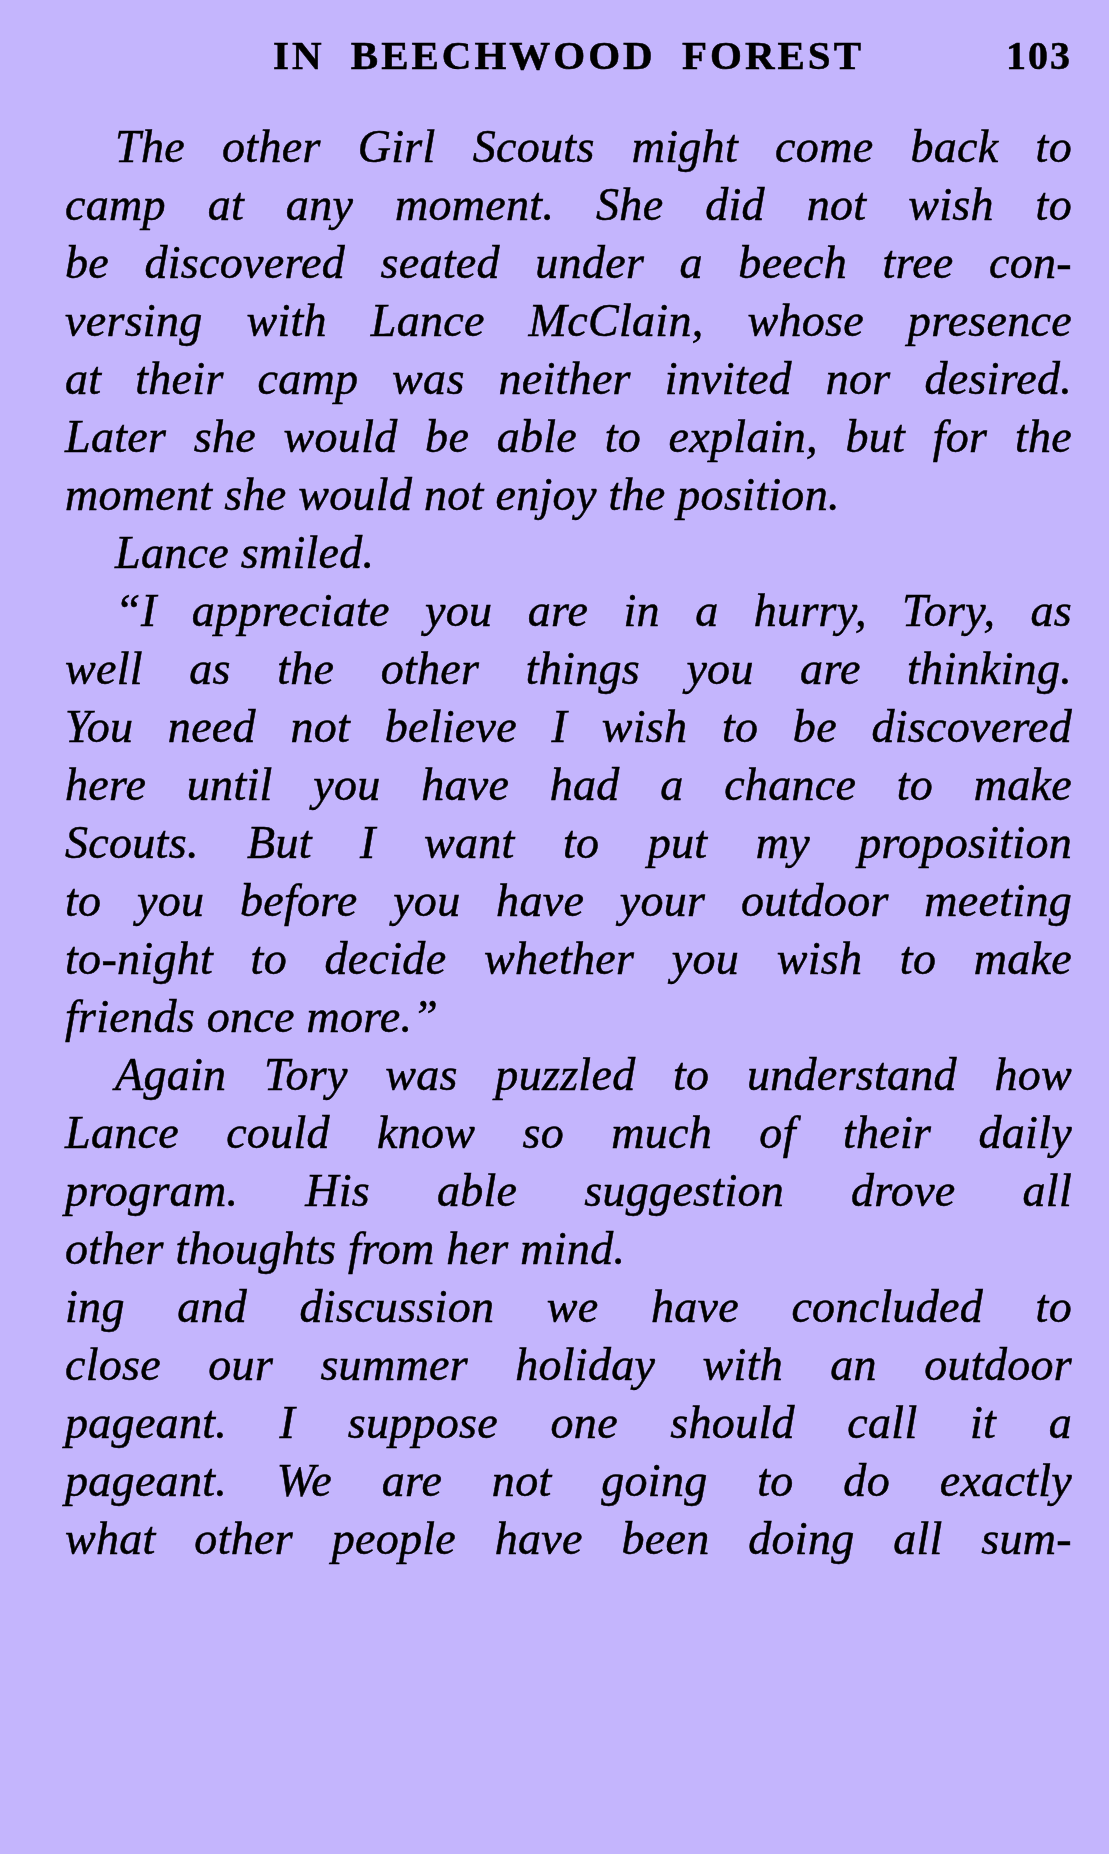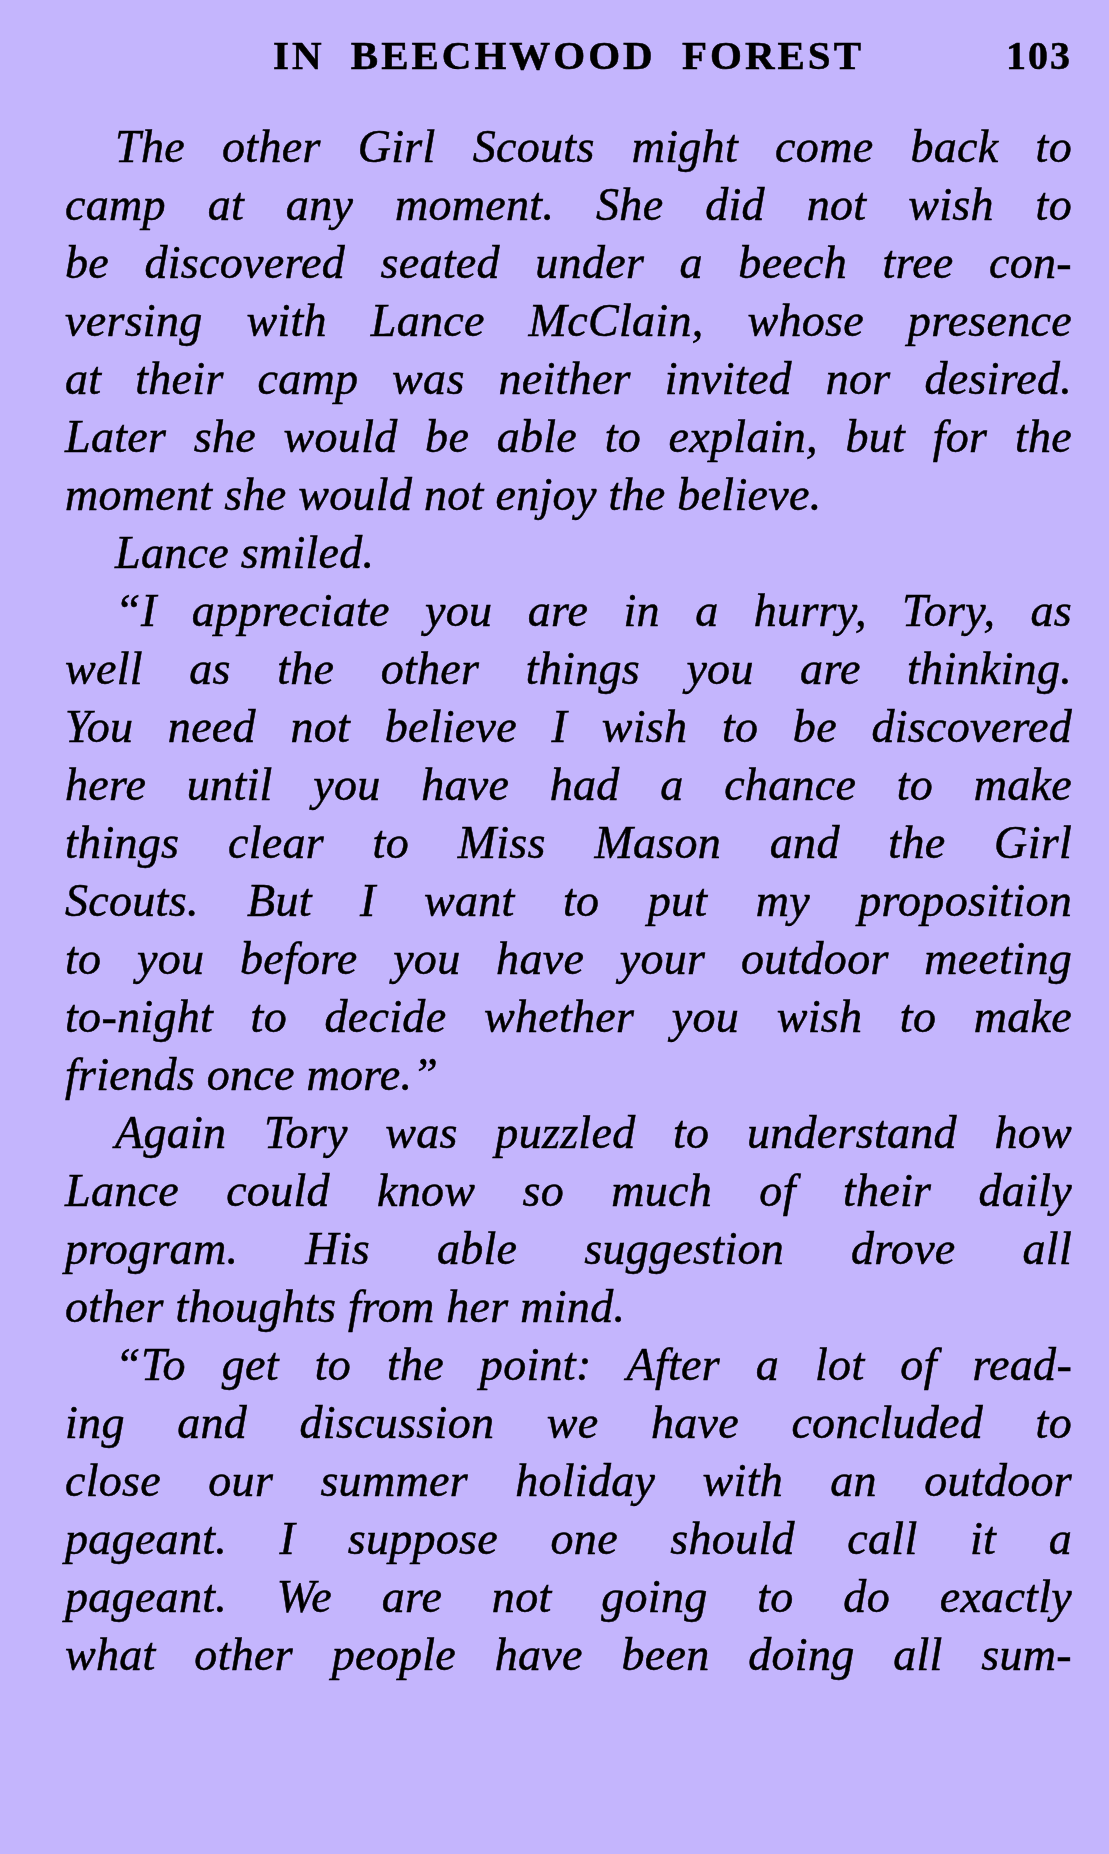--- a/index.html
+++ b/index.html
@@ -62,35 +62,33 @@
     <span class="head-title">IN BEECHWOOD FOREST</span>
     <span class="folio">103</span>
   </header>
   <main class="body-text" id="body-text">
       <div class="line indent">The other Girl Scouts might come back to</div>
       <div class="line">camp at any moment.  She did not wish to</div>
       <div class="line">be discovered seated under a beech tree con-</div>
       <div class="line">versing with Lance McClain, whose presence</div>
       <div class="line">at their camp was neither invited nor desired.</div>
       <div class="line">Later she would be able to explain, but for the</div>
-      <div class="line para-end">moment she would not enjoy the believe.</div>
+      <div class="line para-end">moment she would not enjoy the position.</div>
       <div class="line indent para-end">Lance smiled.</div>
       <div class="line indent">“I appreciate you are in a hurry, Tory, as</div>
       <div class="line">well as the other things you are thinking.</div>
       <div class="line">You need not believe I wish to be discovered</div>
       <div class="line">here until you have had a chance to make</div>
-      <div class="line">things clear to Miss Mason and the Girl</div>
       <div class="line">Scouts.  But I want to put my proposition</div>
       <div class="line">to you before you have your outdoor meeting</div>
       <div class="line">to-night to decide whether you wish to make</div>
       <div class="line para-end">friends once more.”</div>
       <div class="line indent">Again Tory was puzzled to understand how</div>
       <div class="line">Lance could know so much of their daily</div>
       <div class="line">program.  His able suggestion drove all</div>
       <div class="line para-end">other thoughts from her mind.</div>
-      <div class="line indent">“To get to the point:  After a lot of read-</div>
       <div class="line">ing and discussion we have concluded to</div>
       <div class="line">close our summer holiday with an outdoor</div>
       <div class="line">pageant.  I suppose one should call it a</div>
       <div class="line">pageant.  We are not going to do exactly</div>
       <div class="line">what other people have been doing all sum-</div>
     </main>
 </div>
 
 </body></html>

